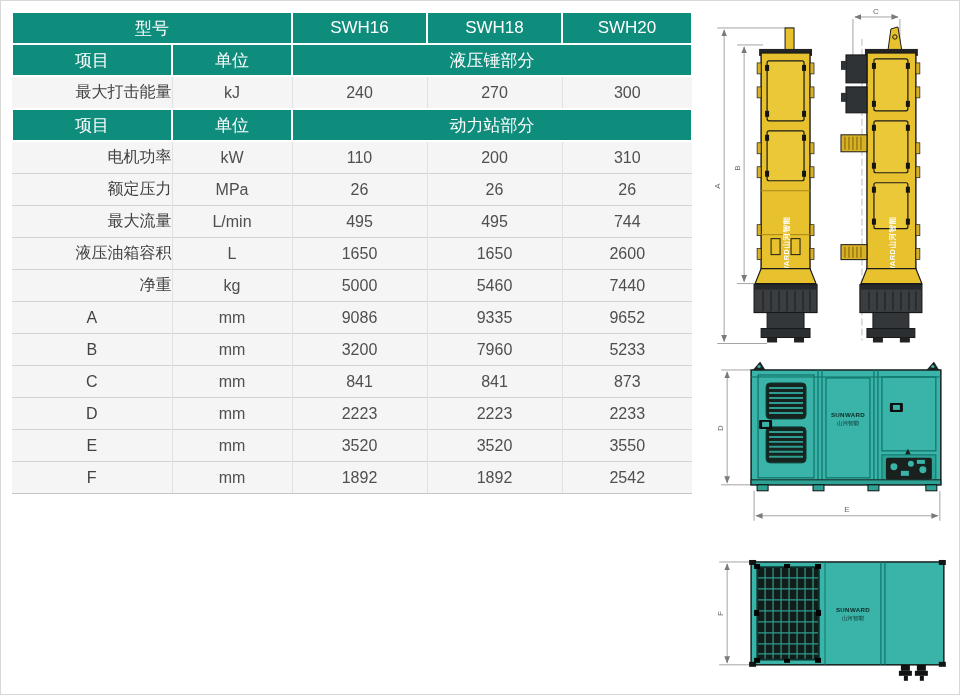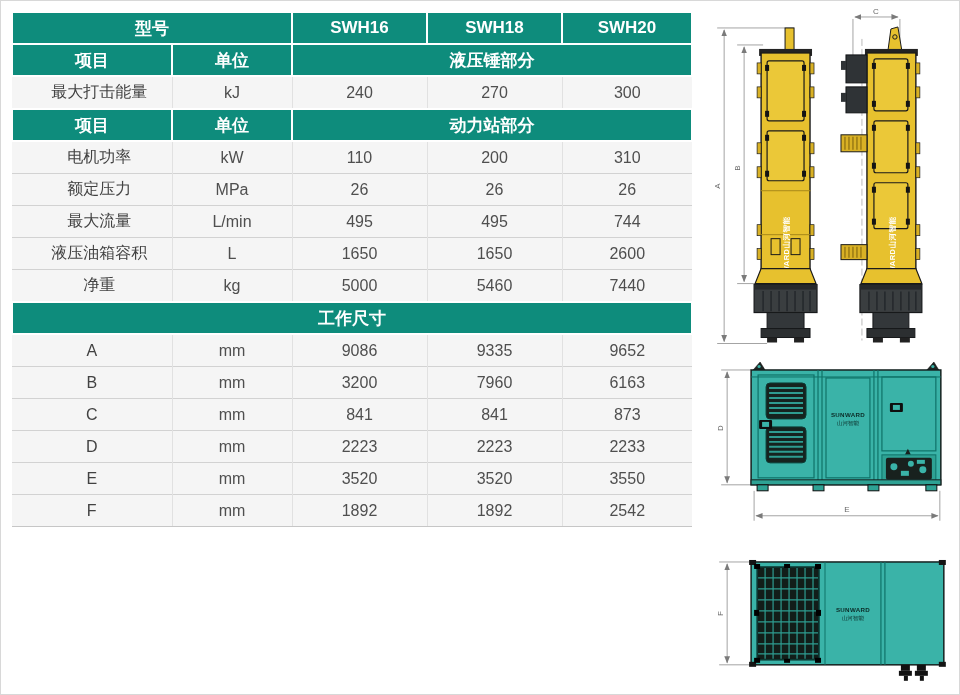--- a/index.html
+++ b/index.html
@@ -5,30 +5,30 @@
   html,body { margin:0; padding:0; background:#ffffff; }
   .page {
     width:960px; height:695px; box-sizing:border-box;
     background:#ffffff; border:1px solid #d8d8d8;
     display:flex; font-family:"Liberation Sans", sans-serif;
     overflow:hidden;
   }
   .table-wrap { margin:10px 0 0 10px; width:680px; }
   table { border-collapse:collapse; width:680px; table-layout:fixed; }
   th.teal {
-    background:#0E8C7C; color:#ffffff; font-weight:700; font-size:17px;
+    background:#0E8C7C; color:#ffffff; font-weight:400; font-size:17px;
     border:2px solid #ffffff; height:30px; text-align:center; padding:0;
   }
   td {
     background:#f5f5f5; color:#4f4f4f; font-size:16px; text-align:center;
     height:31px; padding:0; border-top:1px solid #d2d2d2;
   }
   td + td { border-left:1px solid #e1e1e1; }
   tr:last-child td { border-bottom:1px solid #c6c6c6; }
-  td.item { text-align:center; padding-left:15px; color:#424242; }
+  td.item { text-align:right; padding-left:15px; color:#424242; }
   td.item.ctr { text-align:center; padding-left:0; }
   .drawings { width:262px; margin-left:6px; margin-top:2px; display:flex; flex-direction:column; }
   svg { display:block; }
   .dim { stroke:#9a9a9a; stroke-width:0.9; fill:none; }
   .dimtxt { fill:#666666; font-size:8px; font-family:"Liberation Sans", sans-serif; }
   .logo1 { fill:#0B2B27; font-size:6.2px; font-weight:bold; font-family:"Liberation Sans", sans-serif; letter-spacing:0.3px; }
   .logo2 { fill:#0B2B27; font-size:5.6px; font-family:"Liberation Sans", sans-serif; }
   .brandv { fill:#ffffff; font-size:7.5px; font-weight:bold; font-family:"Liberation Sans", sans-serif; letter-spacing:0.5px; }
 </style>
 </head>
@@ -98,35 +98,32 @@
             <td class="val">2600</td>
           </tr>
           <tr>
             <td class="item">净重</td>
             <td class="unit">kg</td>
             <td class="val">5000</td>
             <td class="val">5460</td>
             <td class="val">7440</td>
           </tr>
           <tr>
-            <th class="teal" colspan="5">工作尺寸</th>
-          </tr>
-          <tr>
             <td class="item ctr">A</td>
             <td class="unit">mm</td>
             <td class="val">9086</td>
             <td class="val">9335</td>
             <td class="val">9652</td>
           </tr>
           <tr>
             <td class="item ctr">B</td>
             <td class="unit">mm</td>
             <td class="val">3200</td>
             <td class="val">7960</td>
-            <td class="val">6163</td>
+            <td class="val">5233</td>
           </tr>
           <tr>
             <td class="item ctr">C</td>
             <td class="unit">mm</td>
             <td class="val">841</td>
             <td class="val">841</td>
             <td class="val">873</td>
           </tr>
           <tr>
             <td class="item ctr">D</td>

